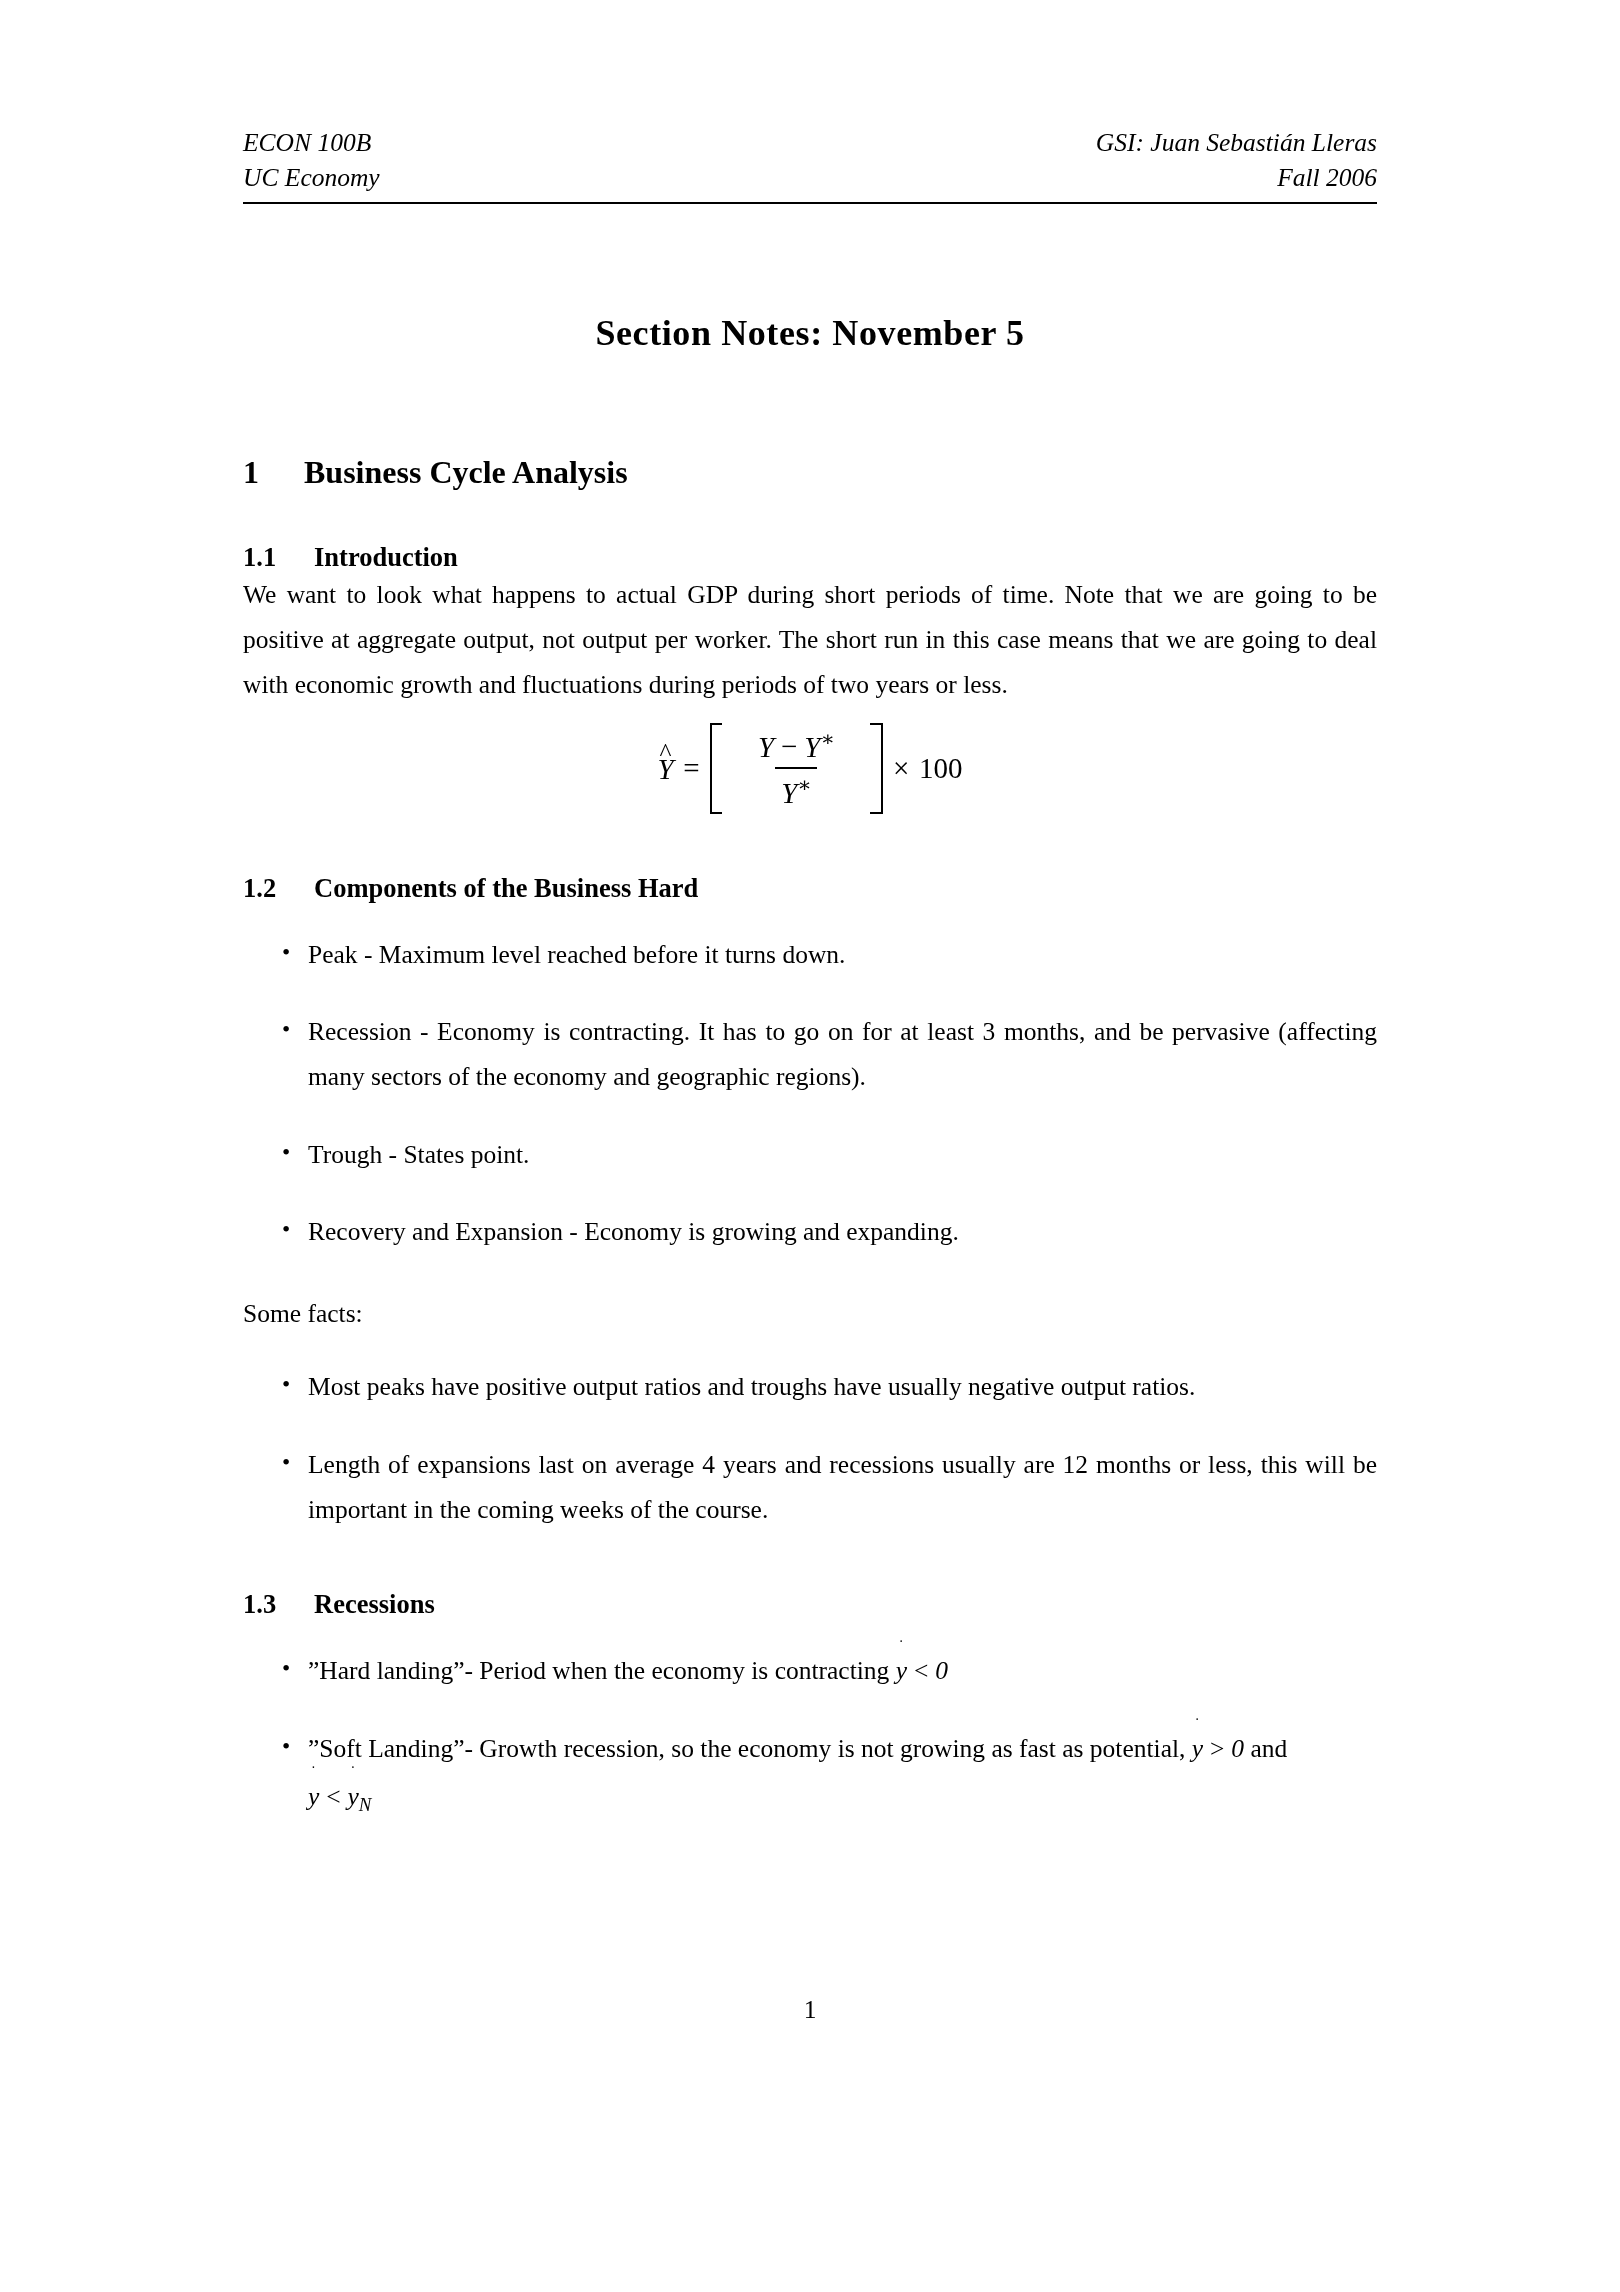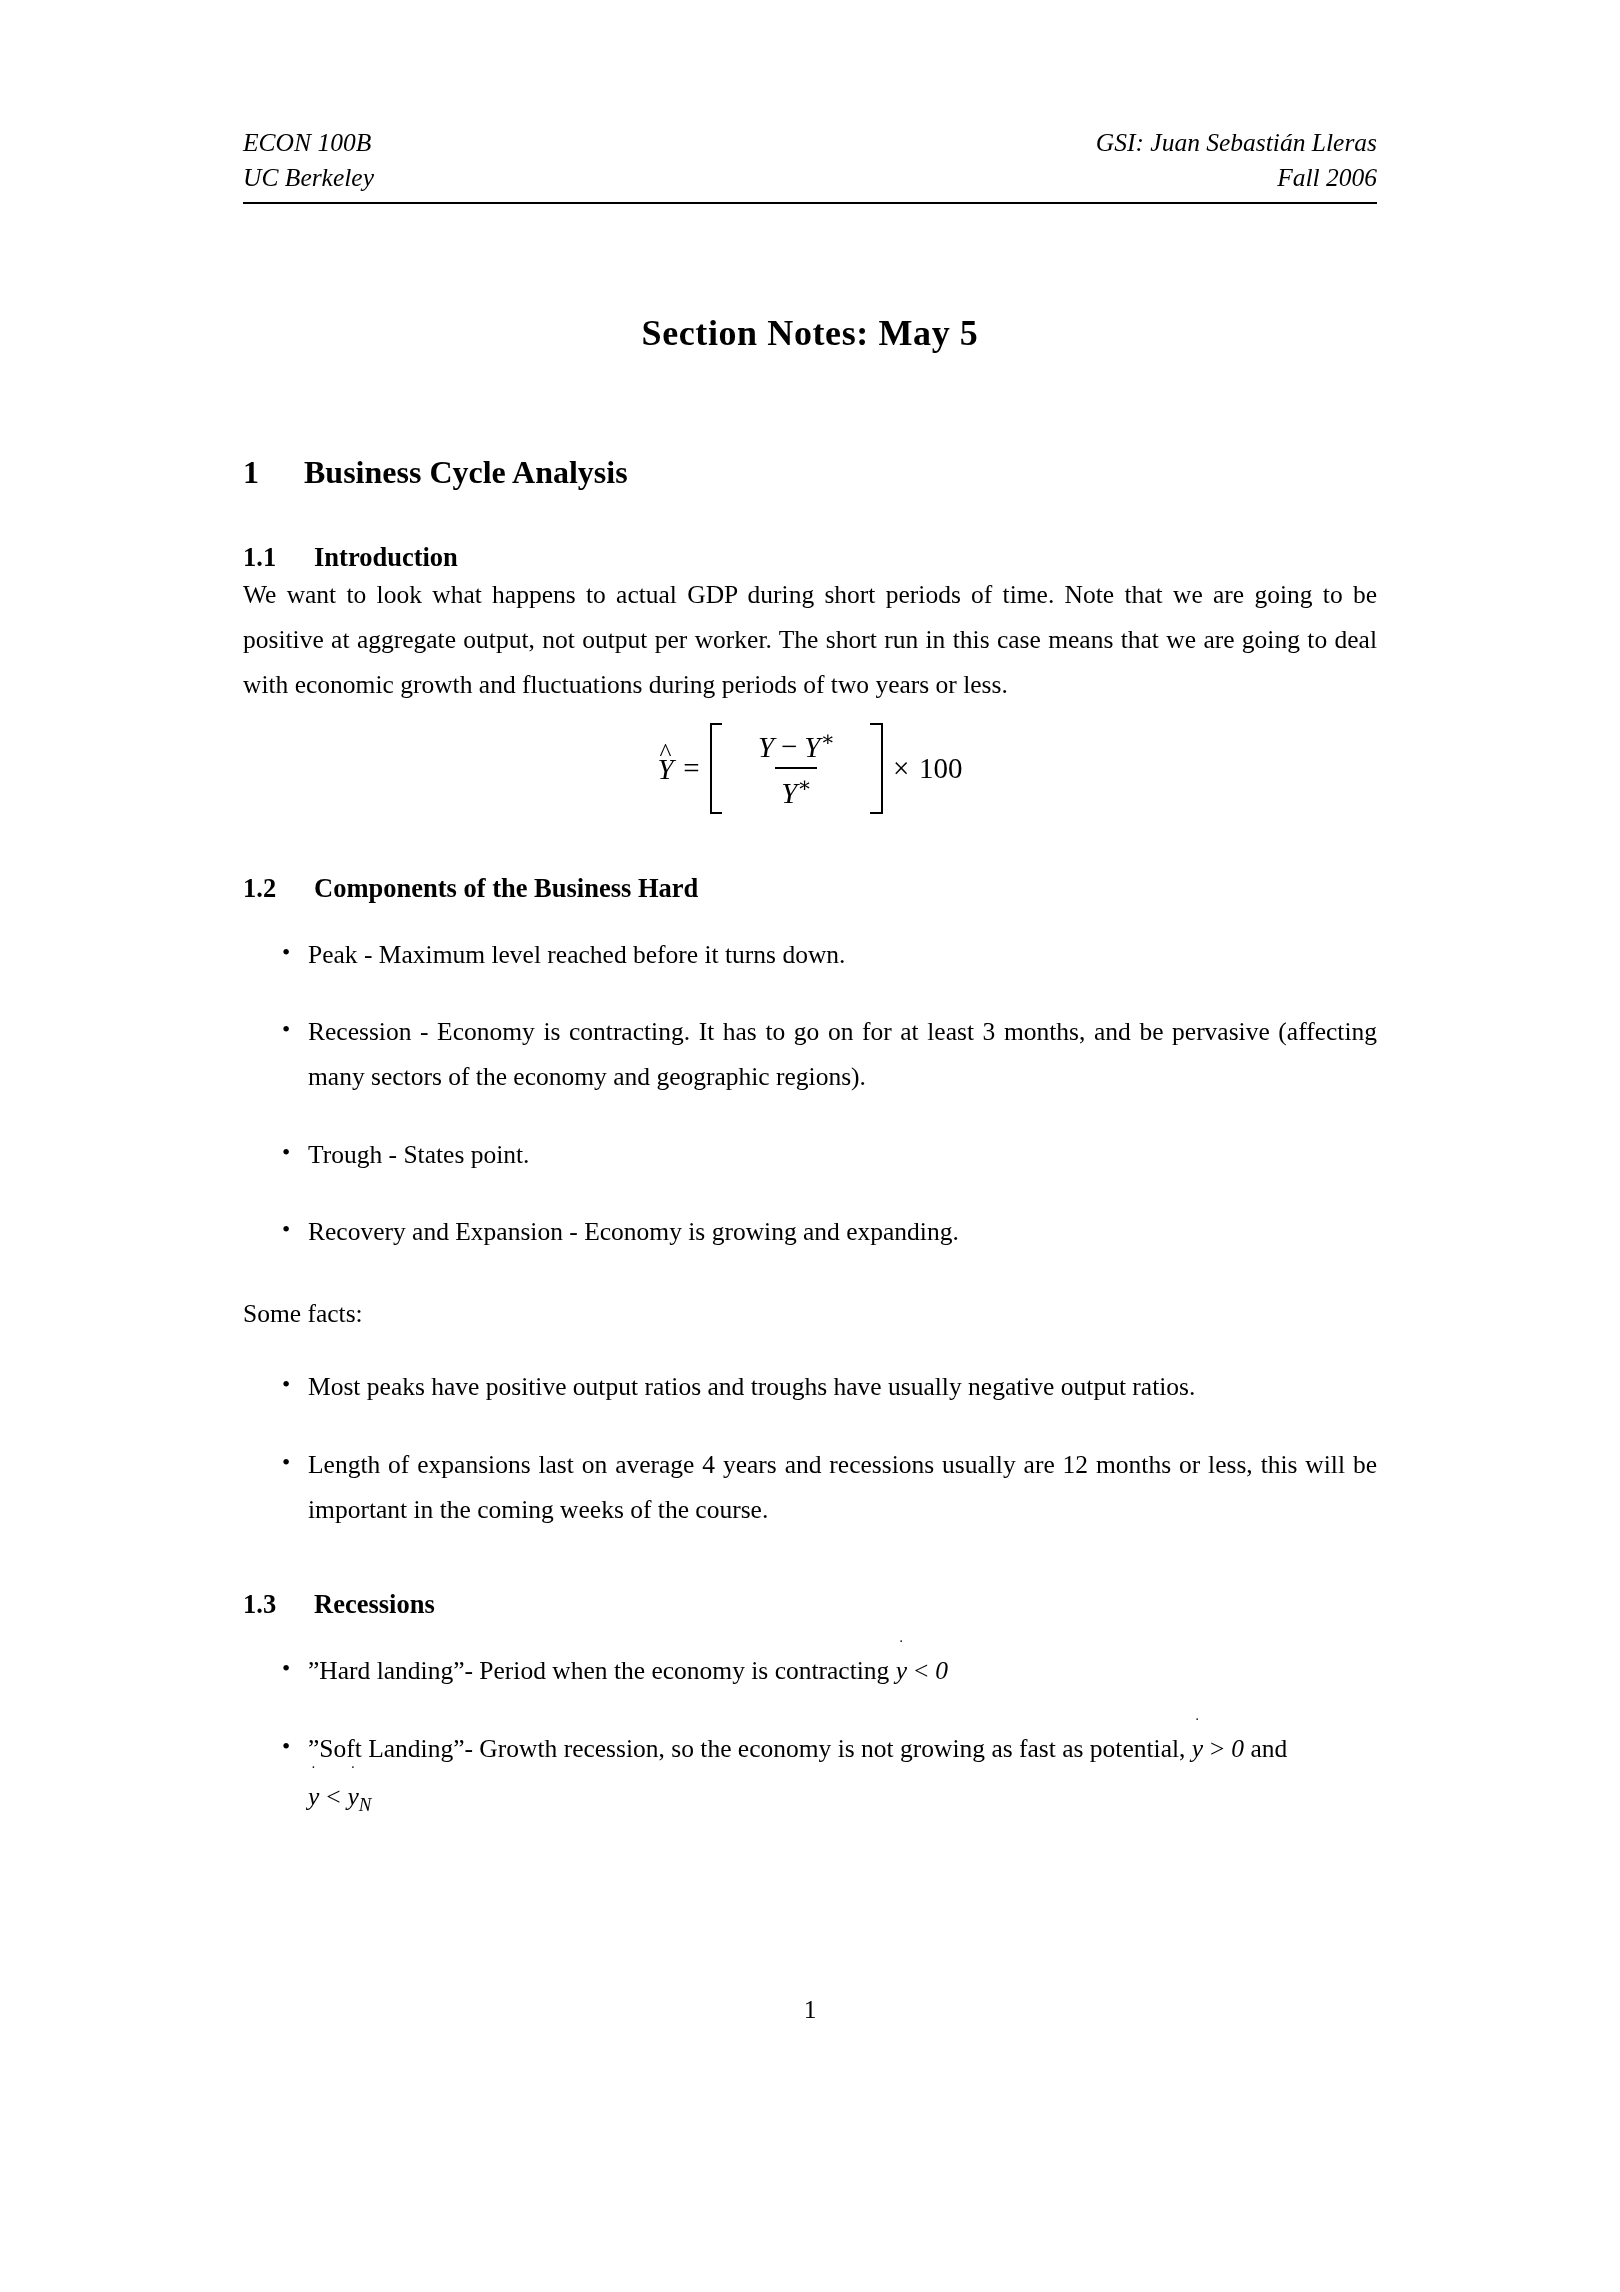--- a/index.html
+++ b/index.html
@@ -208,27 +208,27 @@
 
 <div class="page">
   <div class="content">
 
     <div class="runhead">
       <div class="runhead-row">
         <span class="runhead-left">ECON 100B</span>
         <span class="runhead-right">GSI: Juan Sebastián Lleras</span>
       </div>
       <div class="runhead-row">
-        <span class="runhead-left">UC Berkeley</span>
+        <span class="runhead-left">UC Economy</span>
         <span class="runhead-right">Fall 2006</span>
       </div>
       <div class="runhead-rule"></div>
     </div>
 
-    <div class="doc-title">Section Notes:  May 5</div>
+    <div class="doc-title">Section Notes:  November 5</div>
 
     <div class="sec-block-1">
       <h1 class="sec">
         <span class="num">1</span>
         <span>Business Cycle Analysis</span>
       </h1>
     </div>
 
     <div class="sub-block-11">
       <h2 class="subsec">

